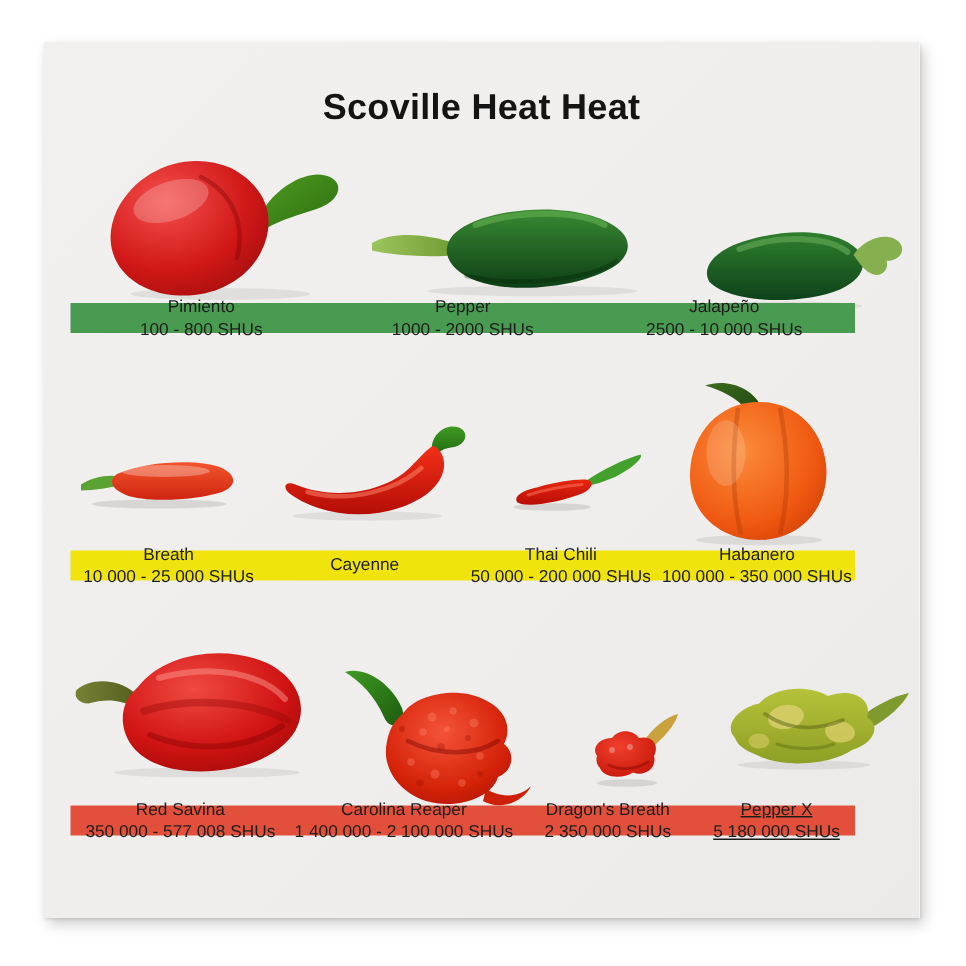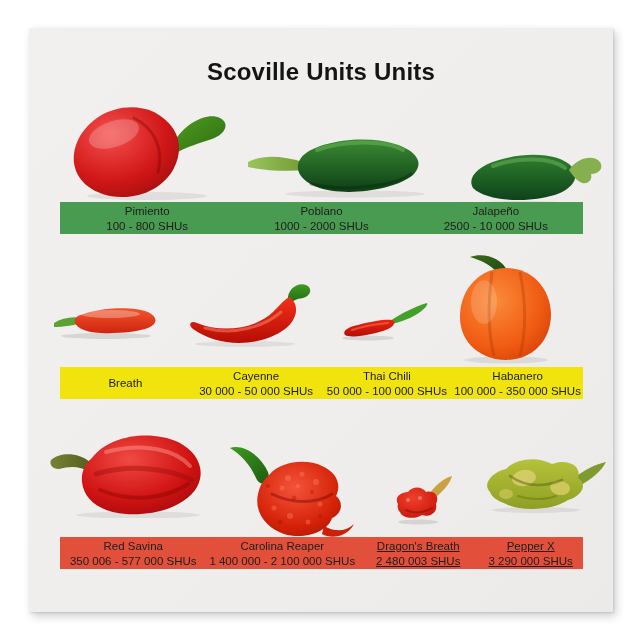--- a/index.html
+++ b/index.html
@@ -11,44 +11,44 @@
     position:absolute;left:29px;top:28px;width:584px;height:584px;
     background:linear-gradient(135deg,#f1f0ee 0%,#efeeec 60%,#ebeae8 100%);
     box-shadow:3px 4px 9px rgba(0,0,0,.20),1px 1px 2px rgba(0,0,0,.10);
   }
   .title{
     position:absolute;left:0;top:30px;width:100%;margin:0;
     text-align:center;font-size:24px;font-weight:700;color:#141414;
     letter-spacing:.2px;
   }
   .band{
-    position:absolute;left:31px;width:523px;height:32px;
+    position:absolute;left:18px;width:523px;height:20px;
     display:flex;align-items:center;
   }
   .band-1{top:174px;}
   .band-2{top:339px;}
   .band-3{top:509px;}
   .cell{
     flex:1 1 0;text-align:center;color:#1d1d1b;line-height:14px;
     font-size:11.5px;padding-top:1px;
   }
   .cell .pname{margin-bottom:1px;}
   .band-3 .cell-w28{flex:0 0 28%;}
   .band-3 .cell-w29{flex:0 0 29%;}
-  .band-3 .cell-w23{flex:0 0 23%;text-decoration:underline;}
+  .band-3 .cell-w23{flex:0 0 23%;}
   .band-3 .cell-w20{flex:0 0 20%;text-decoration:underline;}
   .pepper{position:absolute;margin:0;}
   .pepper svg{display:block;width:100%;height:100%;}
 </style>
 </head>
 <body>
 
 <div class="poster">
 
-  <h1 class="title">Scoville Units Units</h1>
+  <h1 class="title">Scoville Heat Heat</h1>
 
   <figure class="pepper" style="left:33px;top:72px;width:175px;height:100px;">
     <svg viewBox="0 0 175 100" xmlns="http://www.w3.org/2000/svg">
       <defs>
         <radialGradient id="pimB" cx="35%" cy="30%" r="80%">
           <stop offset="0%" stop-color="#f4504e"></stop>
             <stop offset="65%" stop-color="#d01717"></stop>
             <stop offset="100%" stop-color="#a50e0e"></stop>
         </radialGradient>
         <linearGradient id="pimS" x1="0" y1="0" x2="1" y2="1">
@@ -98,21 +98,21 @@
       <path d="M104,32 C112,20 128,16 135,24 C139,30 134,36 126,36 C128,42 122,48 115,44 C110,41 107,36 104,32 Z" fill="#86b050"></path>
     </svg>
   </figure>
 
   <div class="band band-1" style="background: rgb(74, 155, 82);">
     <div class="cell">
       <div class="pname">Pimiento</div>
       <div class="pshu">100 - 800 SHUs</div>
     </div>
     <div class="cell">
-      <div class="pname">Poblano</div>
+      <div class="pname">Pepper</div>
       <div class="pshu">1000 - 2000 SHUs</div>
     </div>
     <div class="cell">
       <div class="pname">Jalapeño</div>
       <div class="pshu">2500 - 10 000 SHUs</div>
     </div>
   </div>
 
   <figure class="pepper" style="left:23px;top:276px;width:108px;height:36px;">
     <svg viewBox="0 0 108 36" xmlns="http://www.w3.org/2000/svg">
@@ -181,28 +181,28 @@
       <path d="M58,16 C32,16 13,36 12,63 C11,91 33,108 58,108 C83,108 103,90 103,62 C102,35 83,16 58,16 Z" fill="url(#habB)"></path>
       <path d="M44,20 C40,50 40,80 46,104" stroke="rgba(160,50,0,.3)" stroke-width="3" fill="none"></path>
       <path d="M72,20 C78,50 78,80 72,104" stroke="rgba(160,50,0,.3)" stroke-width="3" fill="none"></path>
       <ellipse cx="36" cy="50" rx="13" ry="22" fill="#ffffff" opacity=".16"></ellipse>
     </svg>
   </figure>
 
   <div class="band band-2" style="background: rgb(240, 228, 12);">
     <div class="cell">
       <div class="pname">Breath</div>
+      <div class="pshu">10 000 - 25 000 SHUs</div>
     </div>
     <div class="cell">
       <div class="pname">Cayenne</div>
-      <div class="pshu">30 000 - 50 000 SHUs</div>
     </div>
     <div class="cell">
       <div class="pname">Thai Chili</div>
-      <div class="pshu">50 000 - 100 000 SHUs</div>
+      <div class="pshu">50 000 - 200 000 SHUs</div>
     </div>
     <div class="cell">
       <div class="pname">Habanero</div>
       <div class="pshu">100 000 - 350 000 SHUs</div>
     </div>
   </div>
 
   <figure class="pepper" style="left:19px;top:398px;width:158px;height:92px;">
     <svg viewBox="0 0 158 92" xmlns="http://www.w3.org/2000/svg">
       <defs>
@@ -296,29 +296,29 @@
       <ellipse cx="80" cy="36" rx="10" ry="7" fill="#d6cb64" opacity=".85" transform="rotate(8 80 36)"></ellipse>
       <ellipse cx="26" cy="42" rx="7" ry="5" fill="#d6cb64" opacity=".6"></ellipse>
       <path d="M30,24 C44,34 62,36 82,28" stroke="rgba(90,100,20,.5)" stroke-width="2.5" fill="none" stroke-linecap="round"></path>
       <path d="M38,44 C50,48 66,48 76,44" stroke="rgba(90,100,20,.4)" stroke-width="2" fill="none" stroke-linecap="round"></path>
     </svg>
   </figure>
 
   <div class="band band-3" style="background: rgb(226, 80, 60);">
     <div class="cell cell-w28">
       <div class="pname">Red Savina</div>
-      <div class="pshu">350 006 - 577 000 SHUs</div>
+      <div class="pshu">350 000 - 577 008 SHUs</div>
     </div>
     <div class="cell cell-w29">
       <div class="pname">Carolina Reaper</div>
       <div class="pshu">1 400 000 - 2 100 000 SHUs</div>
     </div>
     <div class="cell cell-w23">
       <div class="pname">Dragon's Breath</div>
-      <div class="pshu">2 480 003 SHUs</div>
+      <div class="pshu">2 350 000 SHUs</div>
     </div>
     <div class="cell cell-w20">
       <div class="pname">Pepper X</div>
-      <div class="pshu">3 290 000 SHUs</div>
+      <div class="pshu">5 180 000 SHUs</div>
     </div>
   </div>
 
 </div>
 
 </body></html>

